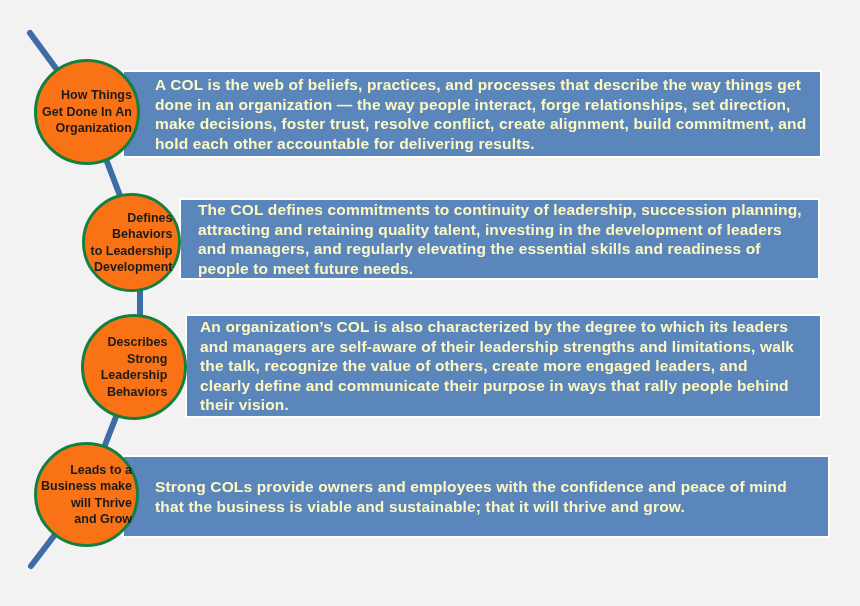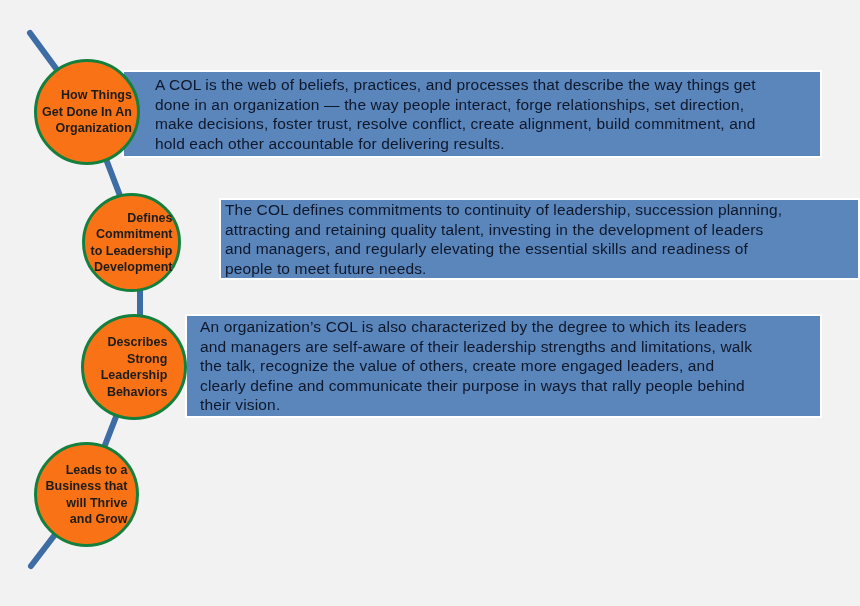--- a/index.html
+++ b/index.html
@@ -23,25 +23,26 @@
 
   .banner {
     position: absolute;
     z-index: 1;
     background: #5a86bc;
     border: 2px solid #ffffff;
     display: flex;
     align-items: center;
   }
   .banner p {
-    color: #0f172a;
+    color: #fef9c3;
     font-size: 15.5px;
     line-height: 19.5px;
     letter-spacing: 0.15px;
     white-space: pre-line;
+    font-weight: bold;
   }
 
   .circle {
     position: absolute;
     z-index: 2;
     background: #f97316;
     border: 3px solid #15803d;
     border-radius: 50%;
     display: flex;
     align-items: center;
@@ -53,21 +54,21 @@
     color: #1c1c1c;
     font-size: 12.5px;
     line-height: 16.5px;
     white-space: pre-line;
   }
 
   
   .banner-1 { left: 122px; top: 70px;  width: 700px; height: 88px;  padding-left: 31px; padding-right: 8px; }
   .circle-1 { left: 34px;  top: 59px;  width: 106px; height: 106px; }
   
-  .banner-2 { left: 179px; top: 198px; width: 641px; height: 82px;  padding-left: 4px; padding-right: 8px; margin-left: 40px; }
+  .banner-2 { left: 179px; top: 198px; width: 641px; height: 82px;  padding-left: 17px; padding-right: 8px; }
   .circle-2 { left: 82px;  top: 193px; width: 99px;  height: 99px; }
   
   .banner-3 { left: 185px; top: 314px; width: 637px; height: 104px; padding-left: 13px; padding-right: 8px; align-items: center; }
   .circle-3 { left: 81px;  top: 314px; width: 106px; height: 106px; }
   
   .banner-4 { left: 122px; top: 455px; width: 708px; height: 83px;  padding-left: 31px; padding-right: 8px; }
   .circle-4 { left: 34px;  top: 442px; width: 105px; height: 105px; }
 </style>
 </head>
 <body>
@@ -91,39 +92,43 @@
   </div>
 
   <div class="banner banner-2">
     <p>The COL defines commitments to continuity of leadership, succession planning,
 attracting and retaining quality talent, investing in the development of leaders
 and managers, and regularly elevating the essential skills and readiness of
 people to meet future needs.</p>
   </div>
   <div class="circle circle-2">
     <span>Defines
-Commitment
+Behaviors
 to Leadership
 Development</span>
   </div>
 
   <div class="banner banner-3">
     <p>An organization’s COL is also characterized by the degree to which its leaders
 and managers are self-aware of their leadership strengths and limitations, walk
 the talk, recognize the value of others, create more engaged leaders, and
 clearly define and communicate their purpose in ways that rally people behind
 their vision.</p>
   </div>
   <div class="circle circle-3">
     <span>Describes
 Strong
 Leadership
 Behaviors</span>
   </div>
 
+  <div class="banner banner-4">
+    <p>Strong COLs provide owners and employees with the confidence and peace of mind
+that the business is viable and sustainable; that it will thrive and grow.</p>
+  </div>
   <div class="circle circle-4">
     <span>Leads to a
-Business that
+Business make
 will Thrive
 and Grow</span>
   </div>
 
 </div>
 
 </body></html>

